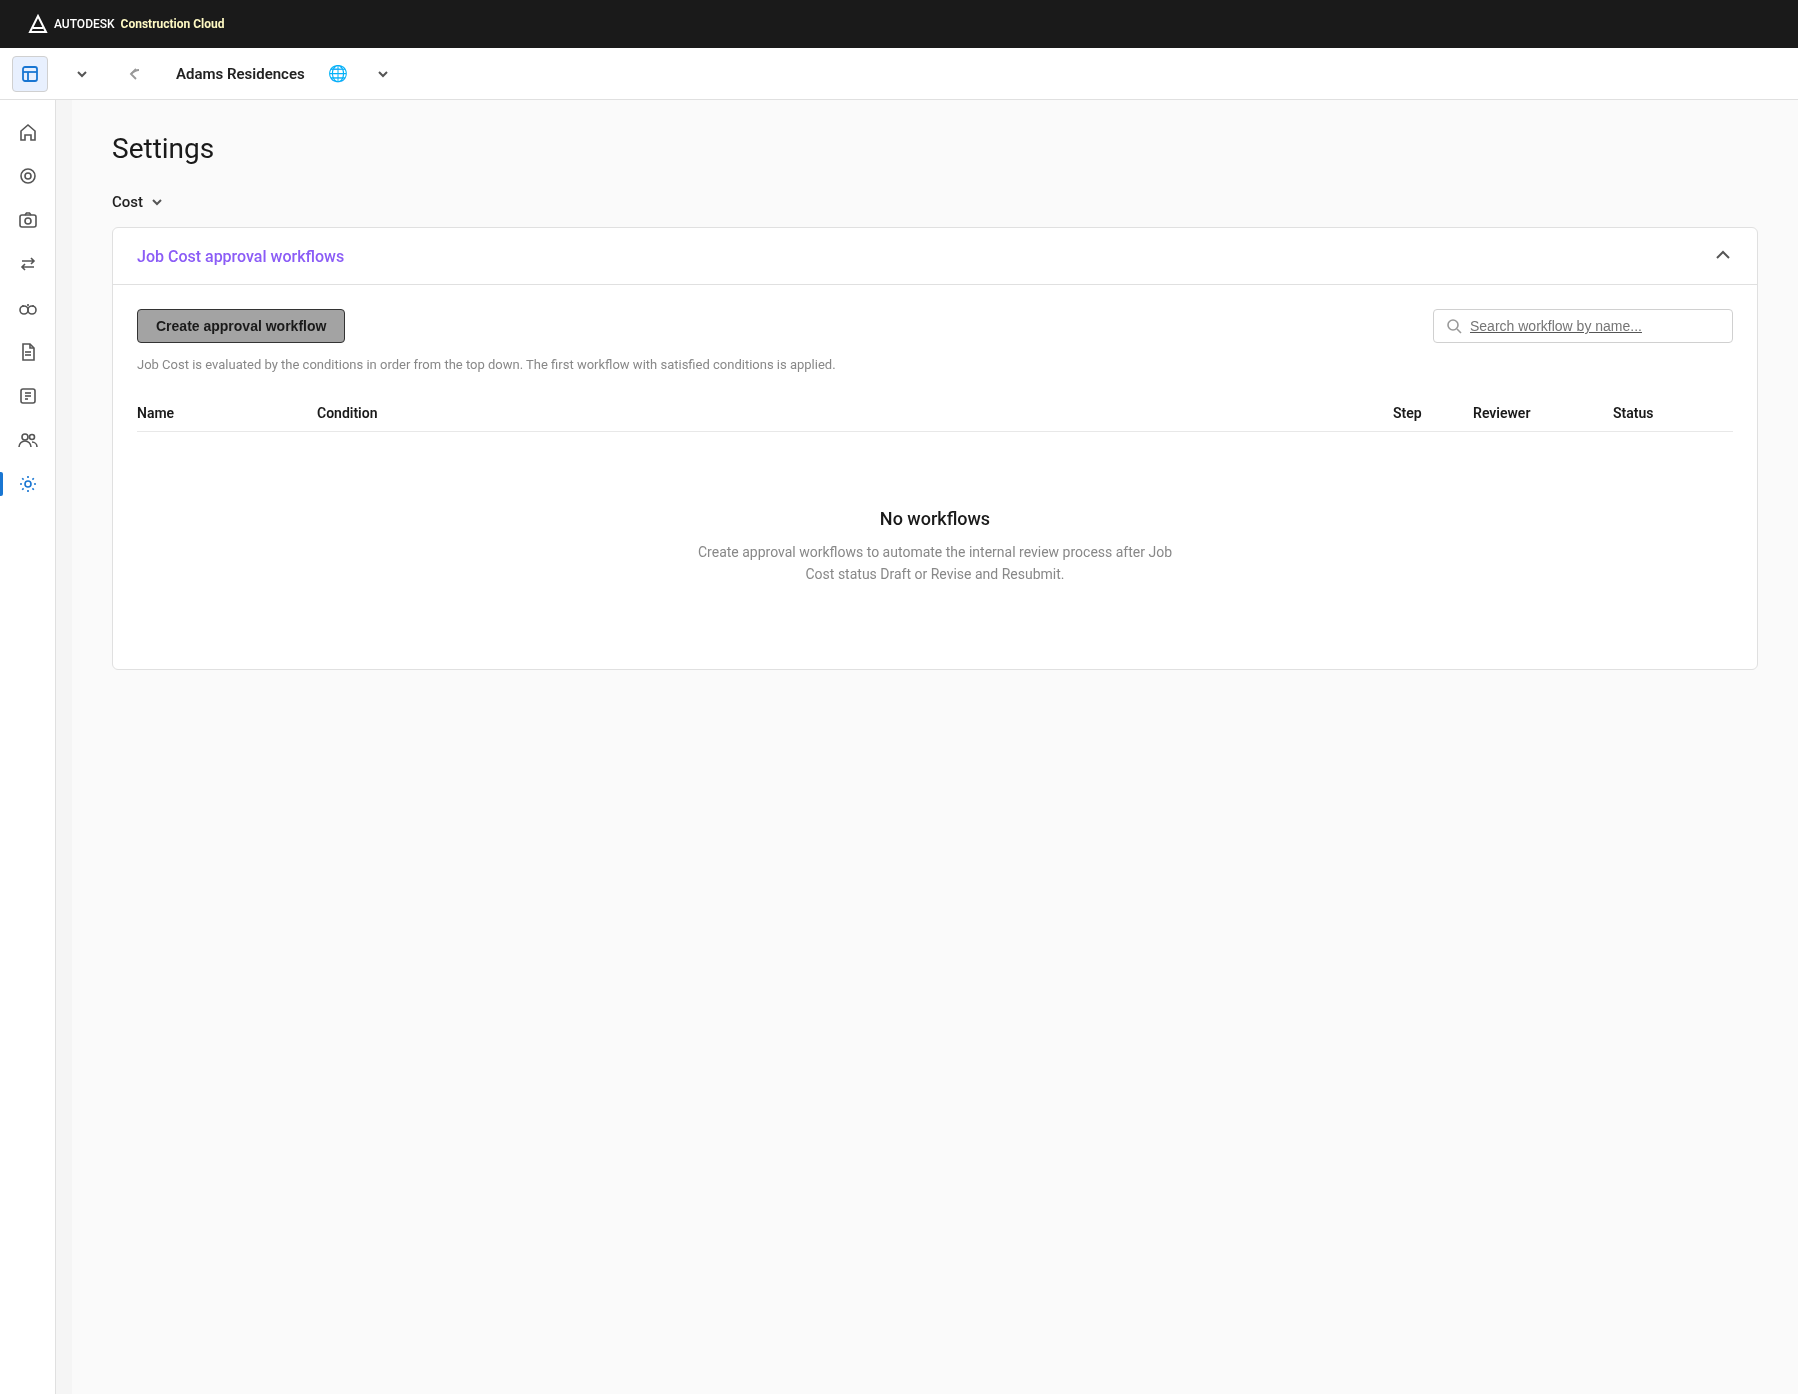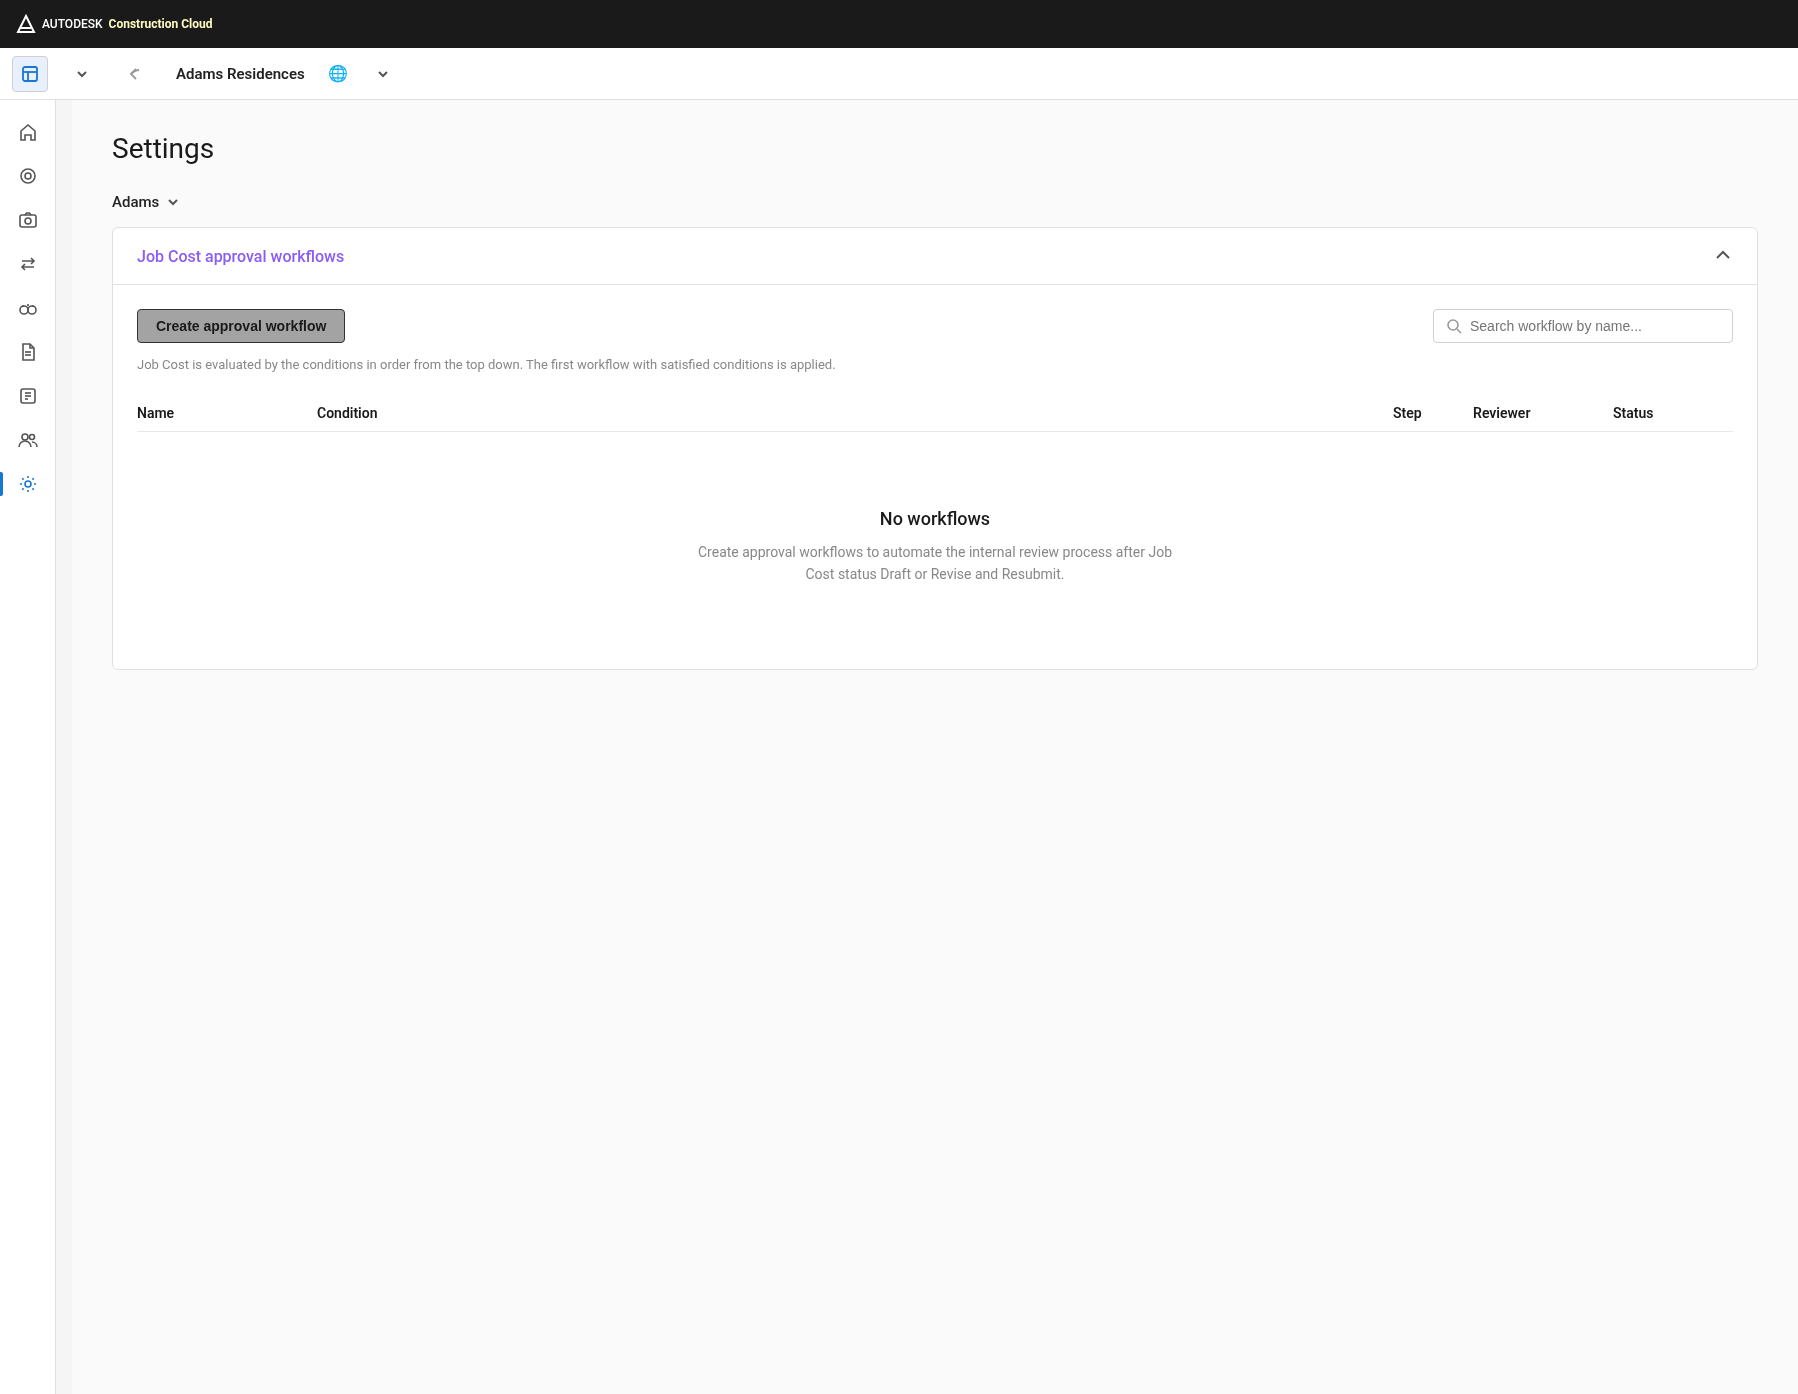--- a/index.html
+++ b/index.html
@@ -4,21 +4,21 @@
   <style>
     * { box-sizing: border-box; margin: 0; padding: 0; }
     body { font-family: -apple-system, BlinkMacSystemFont, 'Segoe UI', Roboto, sans-serif; background: #f5f5f5; }
 
     
     .topbar {
       height: 48px;
       background: #1a1a1a;
       display: flex;
       align-items: center;
-      padding: 0 16px;
+      padding: 0 28px;
       gap: 8px;
     }
     .topbar-logo {
       display: flex;
       align-items: center;
       gap: 6px;
       color: white;
       font-size: 12px;
       font-weight: 500;
     }
@@ -191,20 +191,21 @@
       width: 300px;
       background: white;
     }
     .search-input {
       border: none;
       outline: none;
       font-size: 14px;
       color: #555;
       flex: 1;
       background: transparent;
+      text-decoration: underline;
     }
 
     
     .info-text {
       font-size: 13px;
       color: #888;
       margin-bottom: 20px;
       line-height: 1.5;
     }
 
@@ -355,21 +356,21 @@
         <circle cx="10" cy="10" r="3"></circle>
         <path d="M10 2v2M10 16v2M2 10h2M16 10h2M4.2 4.2l1.4 1.4M14.4 14.4l1.4 1.4M4.2 15.8l1.4-1.4M14.4 5.6l1.4-1.4"></path>
       </svg>
     </div>
   </div>
 
   <div class="main">
     <h1 class="page-title">Settings</h1>
 
     <div class="section-dropdown">
-      <span class="section-dropdown-label">Adams</span>
+      <span class="section-dropdown-label">Cost</span>
       <svg width="16" height="16" viewBox="0 0 16 16" fill="none" stroke="#555" stroke-width="2">
         <polyline points="4,6 8,10 12,6"></polyline>
       </svg>
     </div>
 
     <div class="card">
       <div class="card-header">
         <span class="card-header-title">Job Cost approval workflows</span>
         <svg width="20" height="20" viewBox="0 0 20 20" fill="none" stroke="#555" stroke-width="2">
           <polyline points="4,12 10,6 16,12"></polyline>

